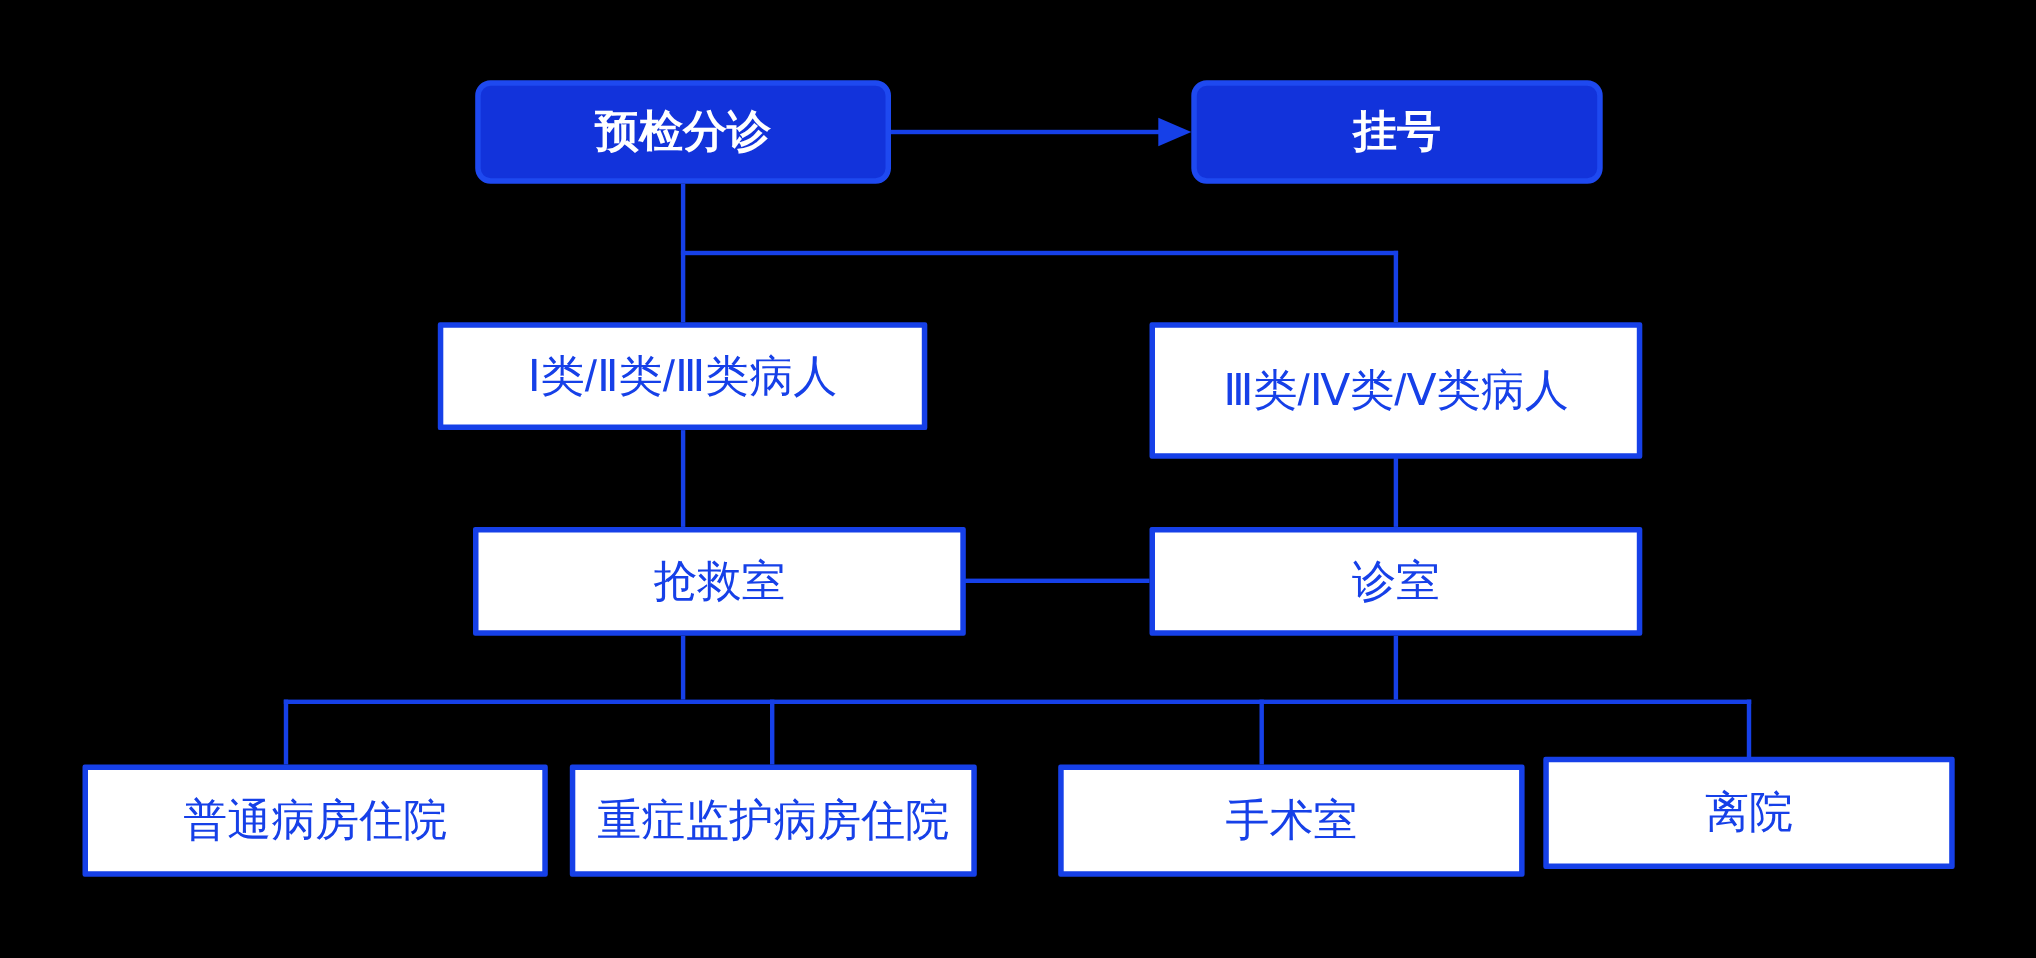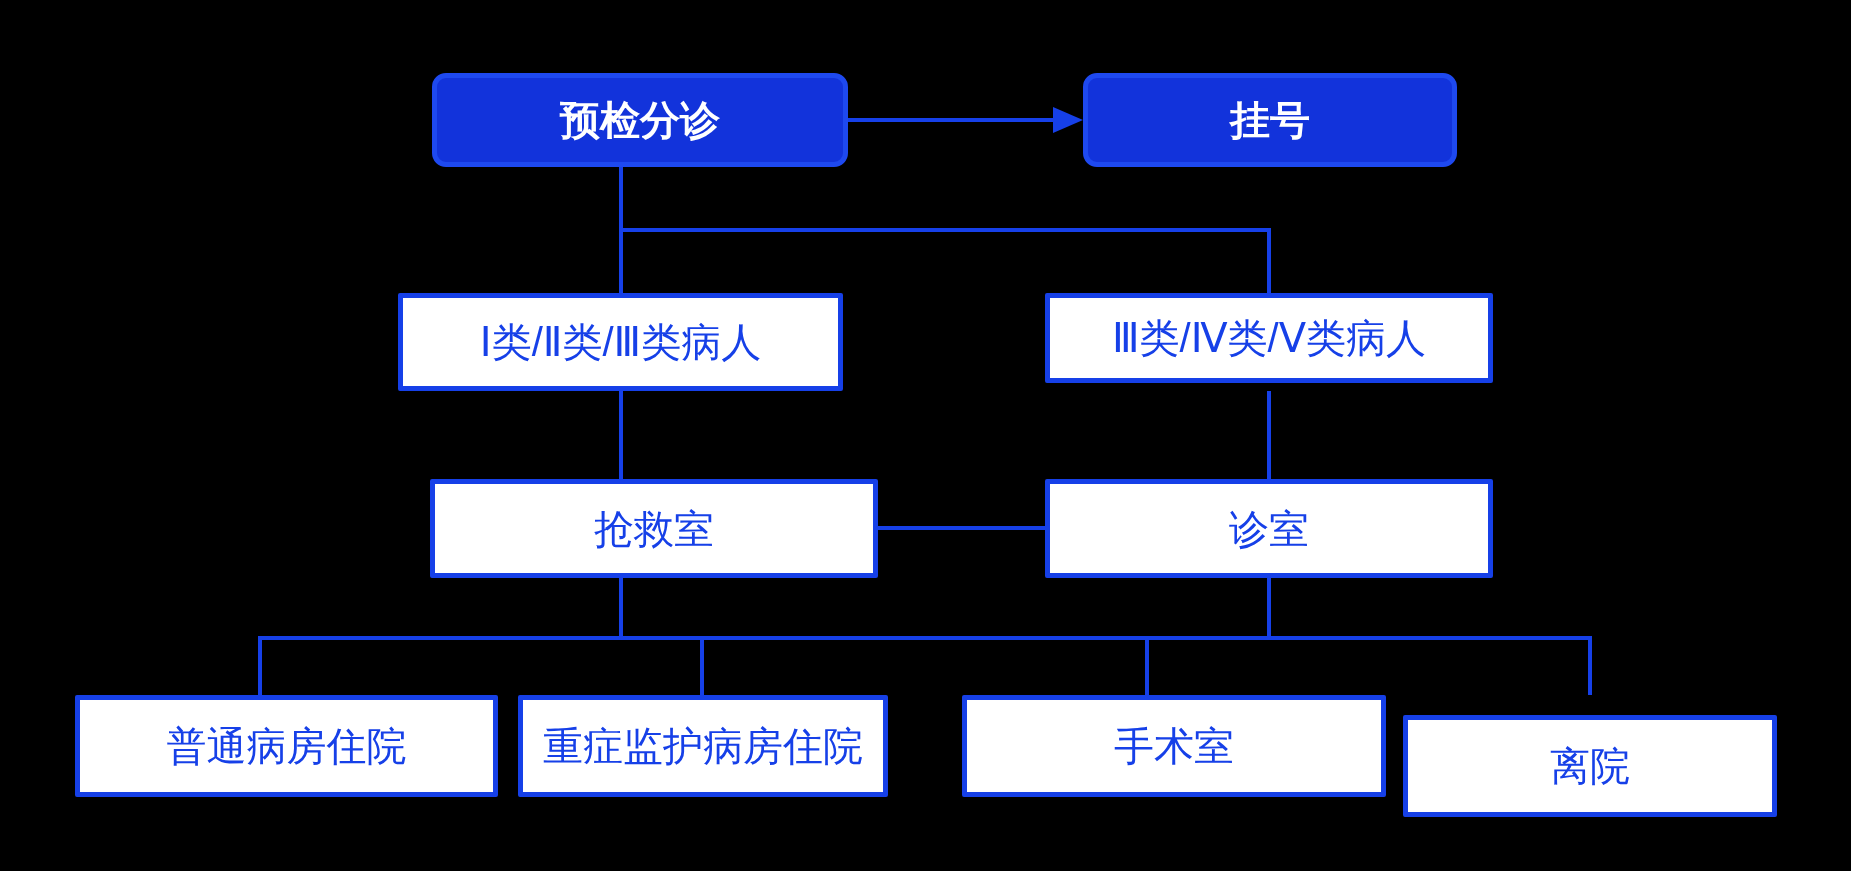--- a/index.html
+++ b/index.html
@@ -72,43 +72,43 @@
     <div class="line" style="left: 873px; top: 526px; width: 172px; height: 4px;"></div>
     <div class="line" style="left: 619px; top: 578px; width: 4px; height: 58px;"></div>
     <div class="line" style="left: 1267px; top: 578px; width: 4px; height: 58px;"></div>
     <div class="line" style="left: 258px; top: 636px; width: 1334px; height: 4px;"></div>
     <div class="line" style="left: 258px; top: 636px; width: 4px; height: 59px;"></div>
     <div class="line" style="left: 700px; top: 636px; width: 4px; height: 59px;"></div>
     <div class="line" style="left: 1145px; top: 636px; width: 4px; height: 59px;"></div>
     <div class="line" style="left: 1588px; top: 636px; width: 4px; height: 59px;"></div>
     <div class="arrowhead right" style="left: 1053px; top: 107px;"></div>
     <div class="arrowhead left" style="left: 845px; top: 515px;"></div>
-    <div class="node primary" style="left: 432px; top: 73px; width: 416px; height: 94px;">
+    <div class="node primary" style="left: 432px; top: 73px; width: 378px; height: 94px;">
       <span>预检分诊</span>
     </div>
     <div class="node primary" style="left: 1083px; top: 73px; width: 374px; height: 94px;">
       <span>挂号</span>
     </div>
     <div class="node secondary" style="left: 398px; top: 293px; width: 445px; height: 98px;">
       <span>Ⅰ类/Ⅱ类/Ⅲ类病人</span>
     </div>
-    <div class="node secondary" style="left: 1045px; top: 293px; width: 448px; height: 90px;">
+    <div class="node secondary" style="left: 1045px; top: 293px; width: 448px; height: 124px;">
       <span>Ⅲ类/Ⅳ类/Ⅴ类病人</span>
     </div>
     <div class="node secondary" style="left: 397px; top: 479px; width: 448px; height: 99px; margin-left: 33px;">
       <span>抢救室</span>
     </div>
     <div class="node secondary" style="left: 1045px; top: 479px; width: 448px; height: 99px; justify-content: center;">
       <span>诊室</span>
     </div>
     <div class="node secondary" style="left: 75px; top: 695px; width: 423px; height: 102px;">
       <span>普通病房住院</span>
     </div>
     <div class="node secondary" style="left: 518px; top: 695px; width: 370px; height: 102px;">
       <span>重症监护病房住院</span>
     </div>
     <div class="node secondary" style="left: 962px; top: 695px; width: 424px; height: 102px;">
       <span>手术室</span>
     </div>
-    <div class="node secondary" style="left: 1403px; top: 715px; width: 374px; height: 102px;">
+    <div class="node secondary" style="left: 1403px; top: 688px; width: 374px; height: 102px;">
       <span>离院</span>
     </div>
   </div>
 
 </body></html>

